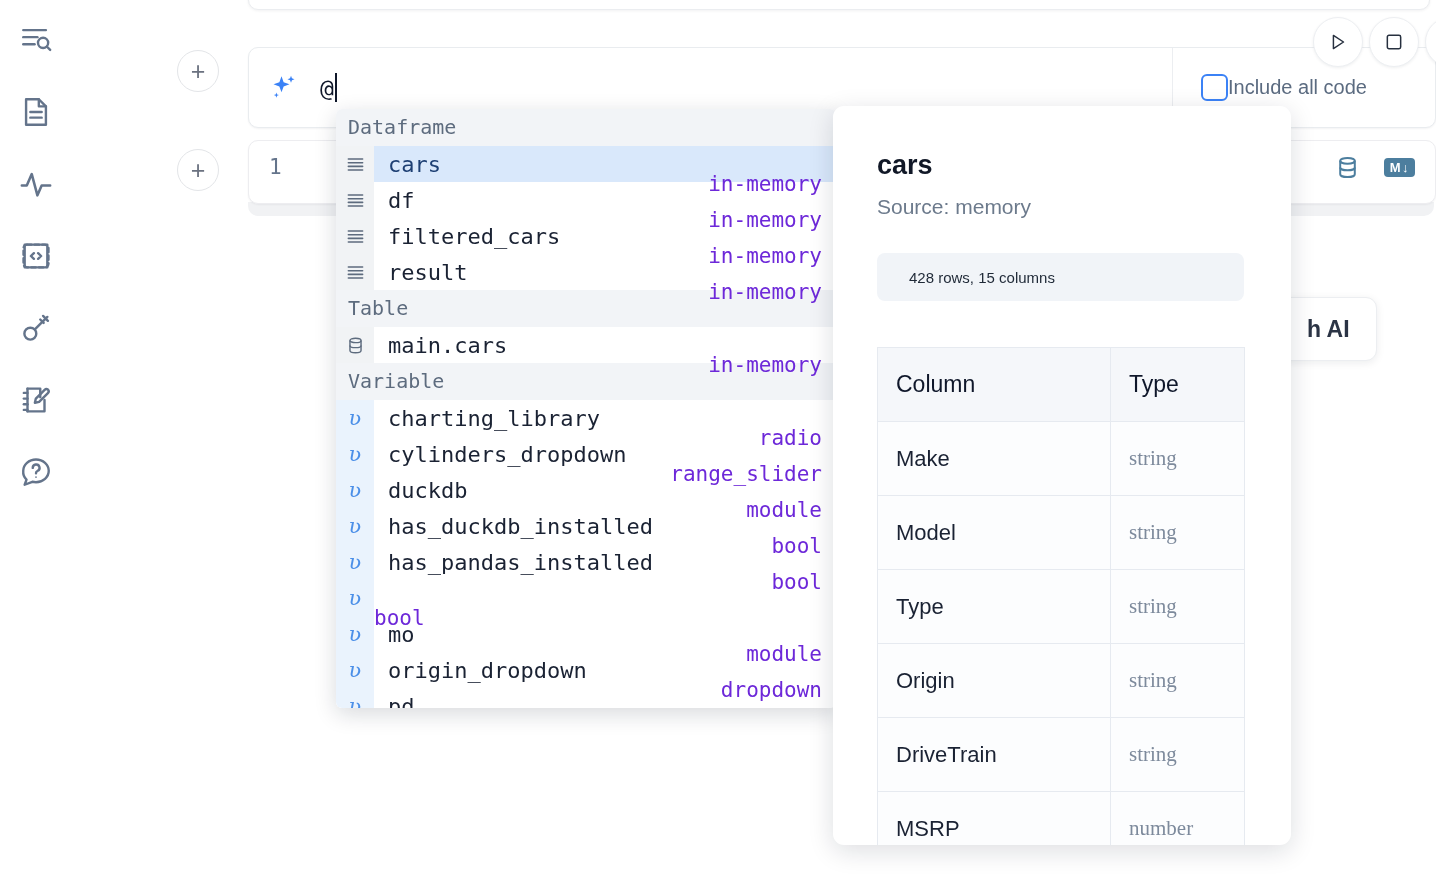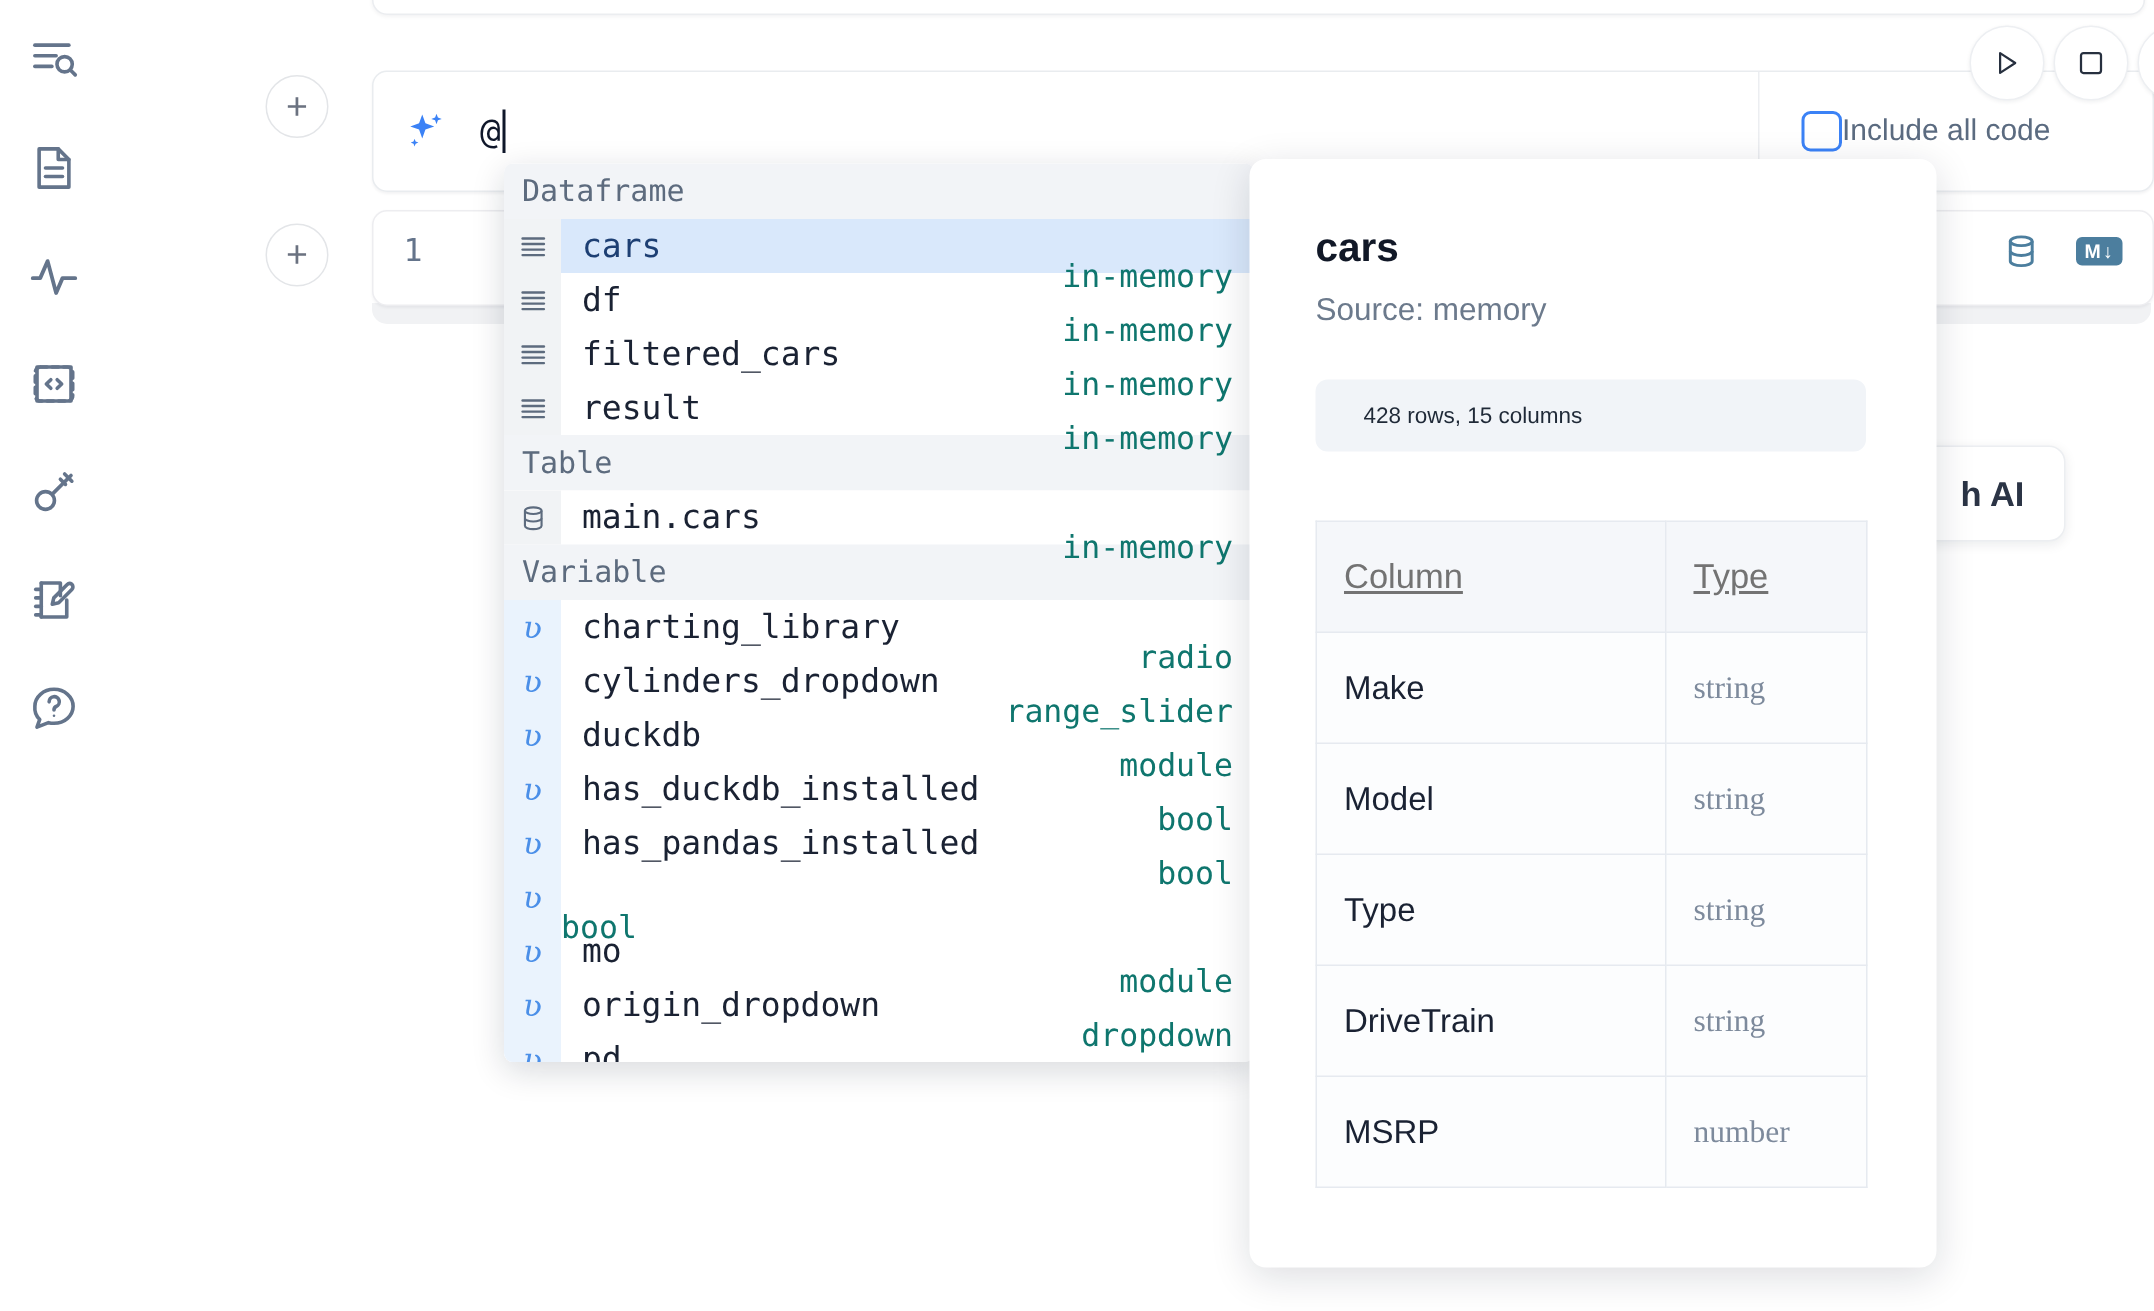--- a/index.html
+++ b/index.html
@@ -272,21 +272,21 @@
     font-size: 22px;
     color: #1a2233;
     padding-left: 14px;
     white-space: nowrap;
     flex: 1;
   }
   .ac-row.selected .ac-name { color: #1d3f73; }
   .ac-meta {
     font-family: "DejaVu Sans Mono", monospace;
     font-size: 21px;
-    color: #0f766e;
+    color: #6d28d9;
     padding-right: 14px;
     white-space: nowrap;
     flex: none;
     margin-top: 40px;
   }
 
   
   #preview {
     position: absolute;
     left: 833px; top: 106px;
@@ -335,22 +335,21 @@
     text-align: left;
     padding: 0 0 0 18px;
     height: 74px;
     box-sizing: border-box;
   }
   #preview-table th {
     background: #f5f7fa;
     font-family: "Liberation Sans", sans-serif;
     font-weight: normal;
     font-size: 23px;
-    color: #737373;
-    text-decoration: underline;
+    color: #0f172a;
   }
   #preview-table td.col-name {
     font-family: Liberation Sans, sans-serif;
     font-size: 22px;
     color: #1a2233;
     background: #fcfdfe;
   }
   #preview-table td.col-type {
     font-family: Liberation Serif, serif;
     font-size: 21px;
@@ -637,20 +636,24 @@
           </tr>
           <tr>
             <td class="col-name">Model</td>
             <td class="col-type">string</td>
           </tr>
           <tr>
             <td class="col-name">Type</td>
             <td class="col-type">string</td>
           </tr>
           <tr>
+            <td class="col-name">Origin</td>
+            <td class="col-type">string</td>
+          </tr>
+          <tr>
             <td class="col-name">DriveTrain</td>
             <td class="col-type">string</td>
           </tr>
           <tr>
             <td class="col-name">MSRP</td>
             <td class="col-type">number</td>
           </tr>
         </tbody>
     </table>
   </div>

